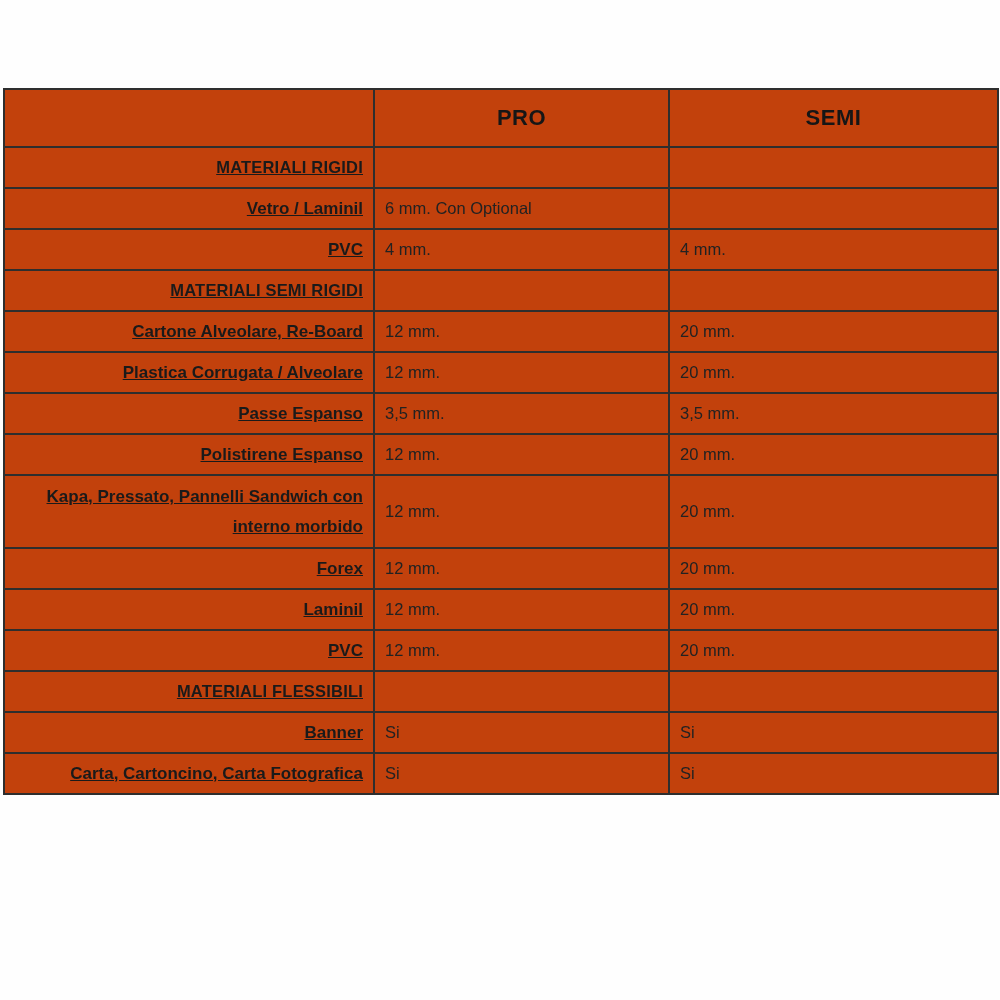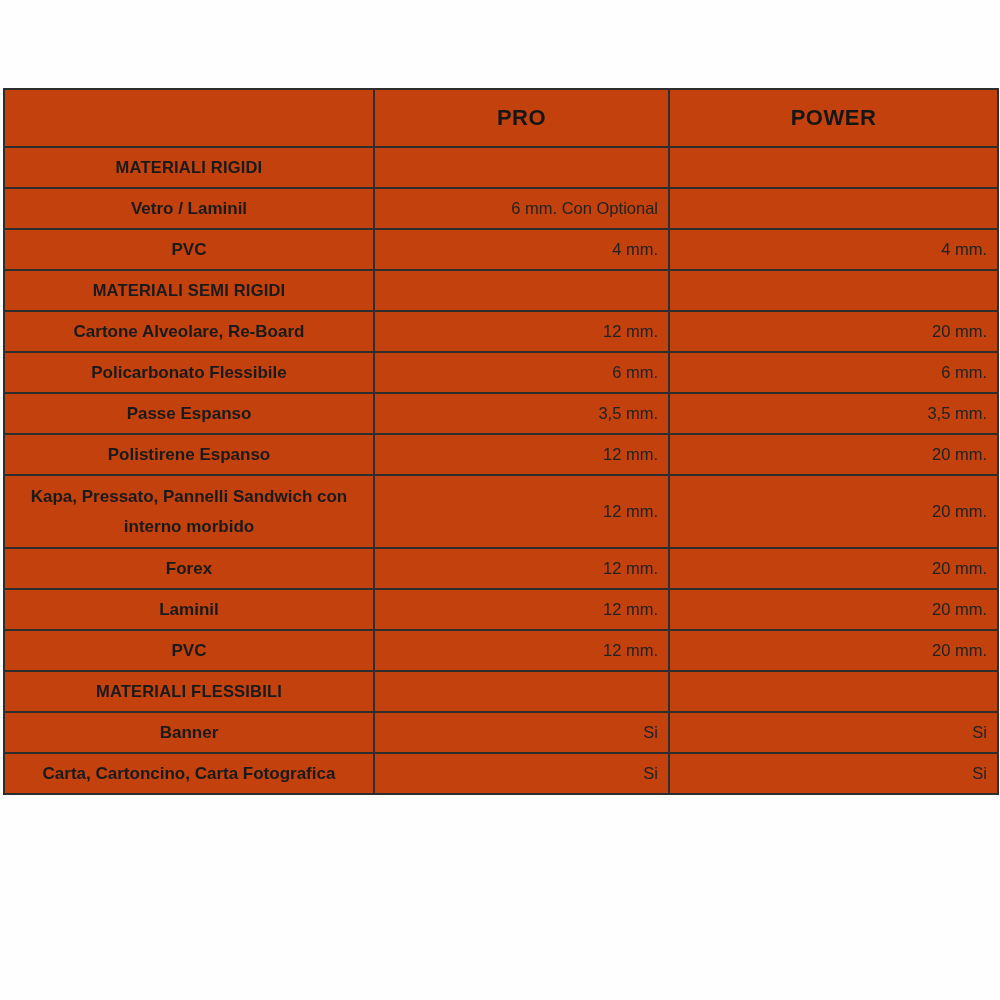--- a/index.html
+++ b/index.html
@@ -47,29 +47,30 @@
     vertical-align: middle;
     color: #161616;
   }
   tr.body-row td {
     height: 41px;
     vertical-align: middle;
   }
   td.cell-label {
     font-size: 17px;
     font-weight: bold;
-    text-align: center;
+    text-align: right;
     padding-left: 11px;
     line-height: 1.75;
     color: #1a1a1a;
+    text-decoration: underline;
   }
   td.cell-value {
     font-size: 16.5px;
     font-weight: normal;
-    text-align: right;
+    text-align: left;
     color: #222222;
   }
   tr.section-row td.cell-label {
     font-size: 16.5px;
     letter-spacing: 0.2px;
   }
   tr.row-tall td {
     height: 73px;
   }
 </style>
@@ -80,21 +81,21 @@
   <table class="materials-table">
     <colgroup>
       <col class="label-col">
       <col class="pro-col">
       <col class="power-col">
     </colgroup>
     <thead>
       <tr class="header-row">
         <th class="cell-label"></th>
         <th>PRO</th>
-        <th>POWER</th>
+        <th>SEMI</th>
       </tr>
     </thead>
     <tbody id="table-body">
         <tr class="body-row section-row">
           <td class="cell-label">MATERIALI RIGIDI</td>
           <td class="cell-value"></td>
           <td class="cell-value"></td>
         </tr>
         <tr class="body-row item-row">
           <td class="cell-label">Vetro / Laminil</td>
@@ -110,23 +111,23 @@
           <td class="cell-label">MATERIALI SEMI RIGIDI</td>
           <td class="cell-value"></td>
           <td class="cell-value"></td>
         </tr>
         <tr class="body-row item-row">
           <td class="cell-label">Cartone Alveolare, Re-Board</td>
           <td class="cell-value">12 mm.</td>
           <td class="cell-value">20 mm.</td>
         </tr>
         <tr class="body-row item-row">
-          <td class="cell-label">Policarbonato Flessibile</td>
-          <td class="cell-value">6 mm.</td>
-          <td class="cell-value">6 mm.</td>
+          <td class="cell-label">Plastica Corrugata / Alveolare</td>
+          <td class="cell-value">12 mm.</td>
+          <td class="cell-value">20 mm.</td>
         </tr>
         <tr class="body-row item-row">
           <td class="cell-label">Passe Espanso</td>
           <td class="cell-value">3,5 mm.</td>
           <td class="cell-value">3,5 mm.</td>
         </tr>
         <tr class="body-row item-row">
           <td class="cell-label">Polistirene Espanso</td>
           <td class="cell-value">12 mm.</td>
           <td class="cell-value">20 mm.</td>

